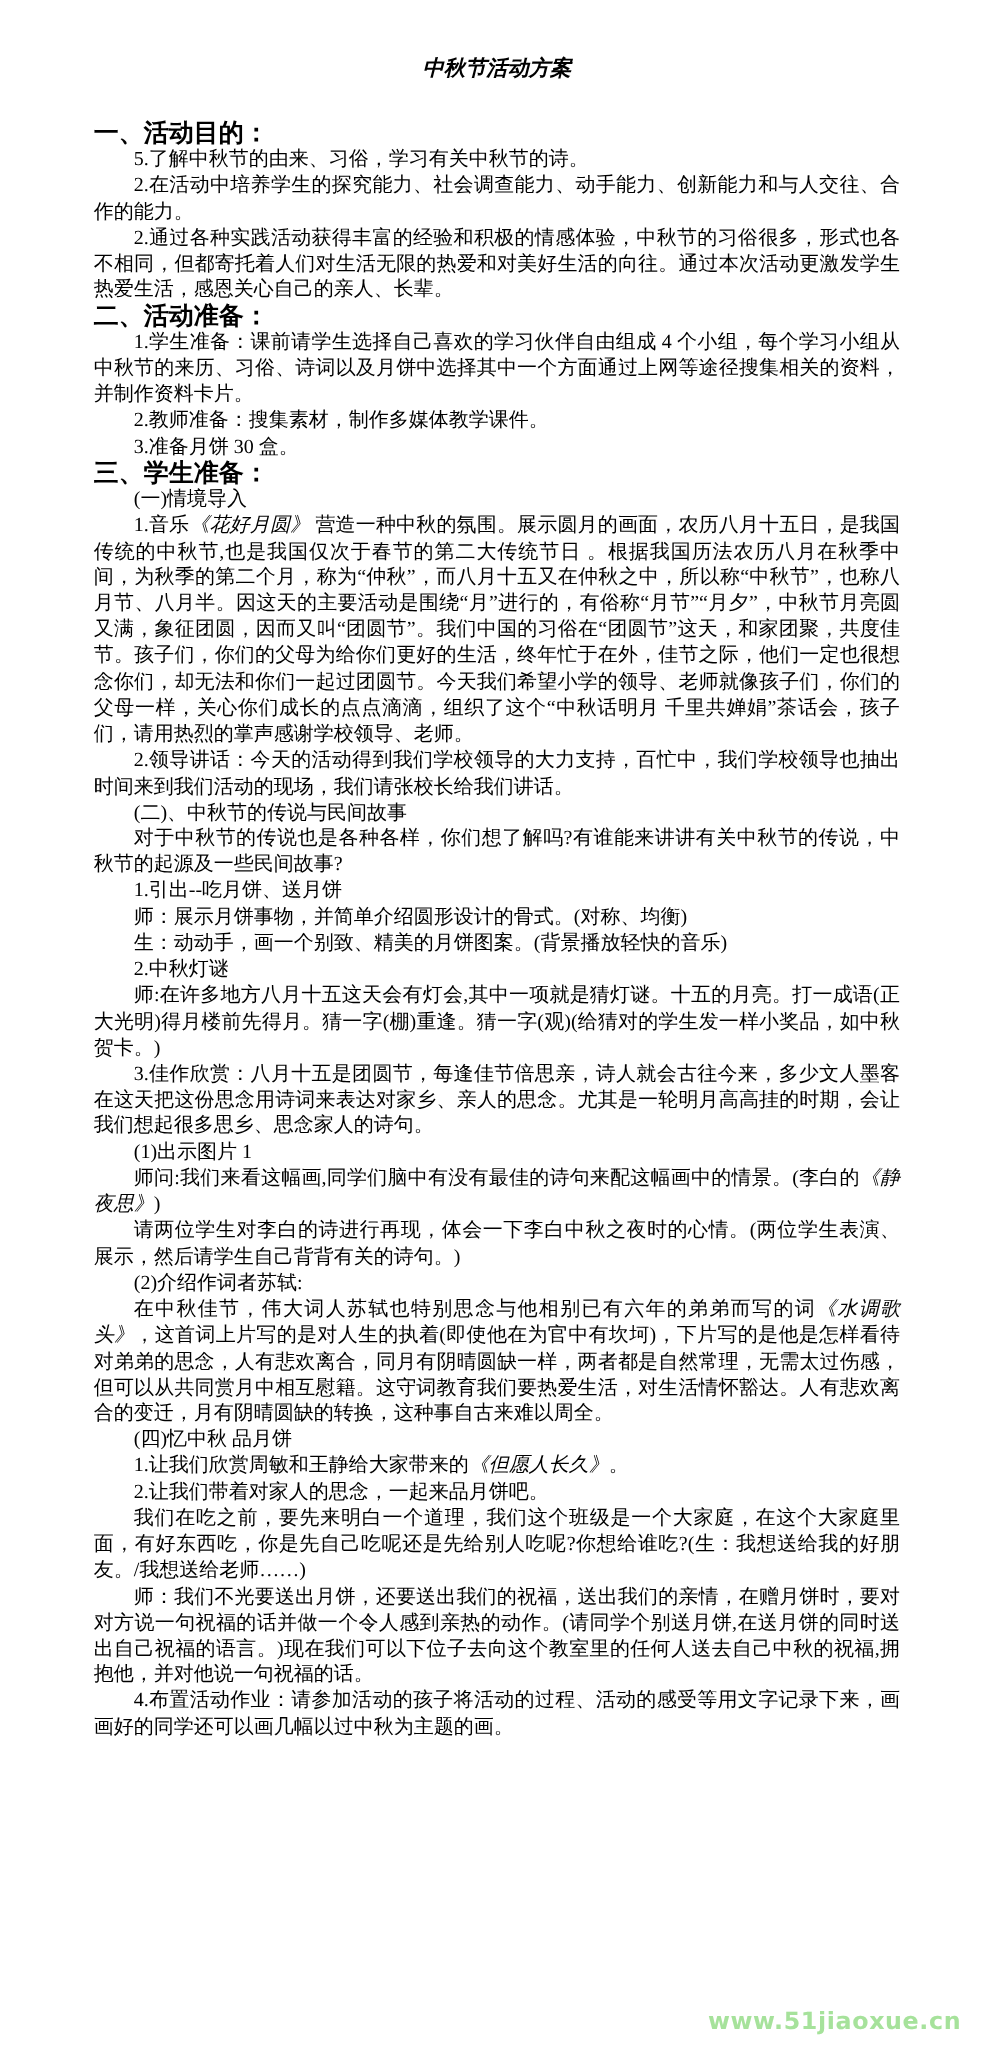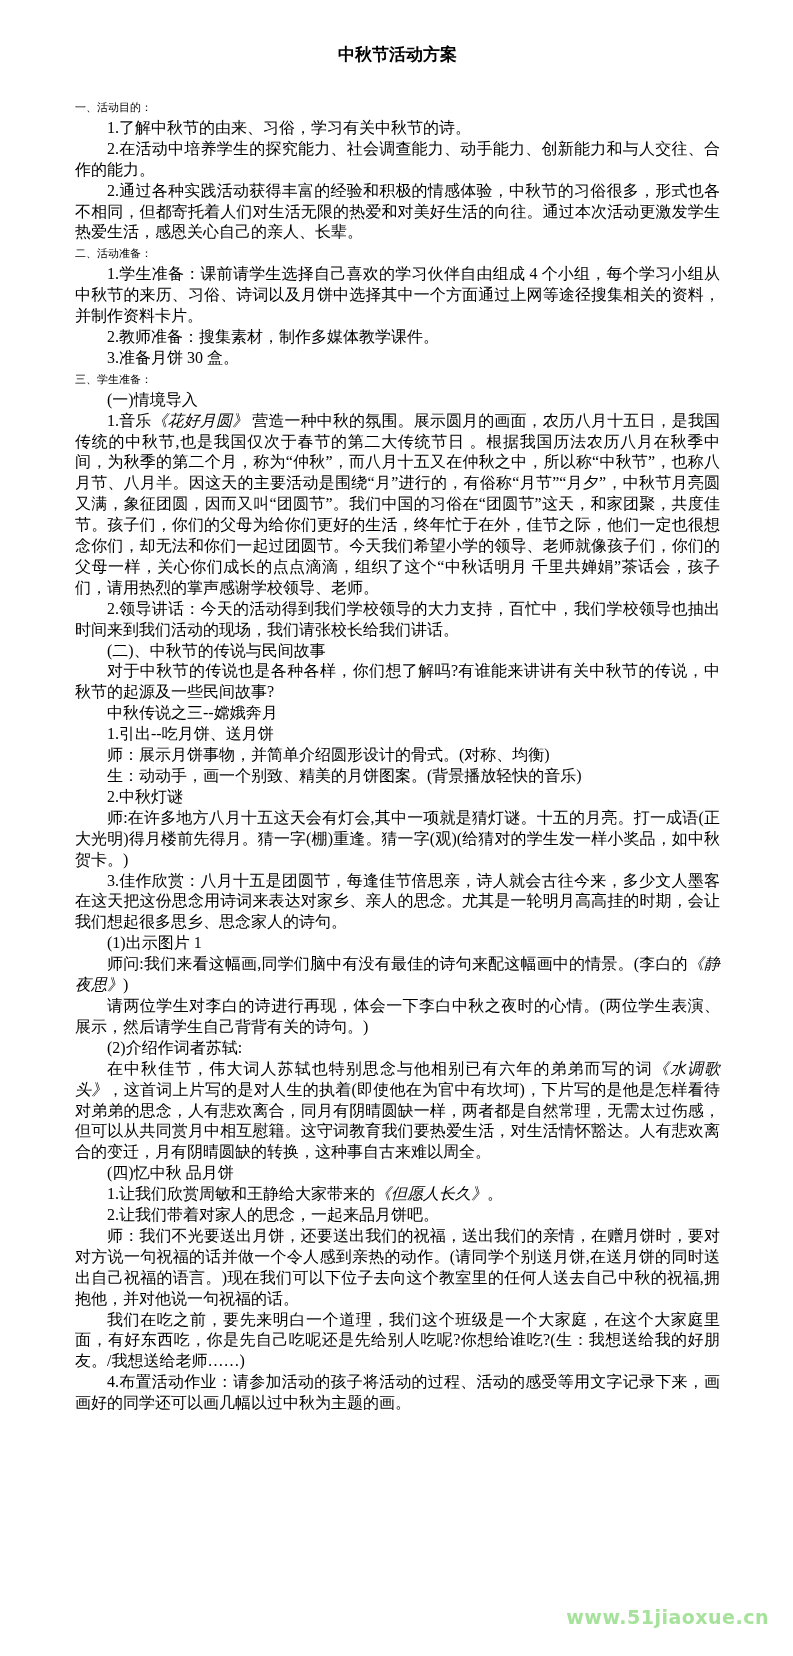--- a/index.html
+++ b/index.html
@@ -20,70 +20,70 @@
     font-size: 16px;
     line-height: 20.9px;
     text-align: justify;
   }
   .doc-title {
     font-size: 17px;
     font-weight: bold;
     text-align: center;
     margin: 0 0 32px 0;
     line-height: 21px;
+    font-style: italic;
   }
   p.para { margin: 0; padding: 0; }
   p.para.body { text-indent: 2em; }
-  p.para.heading { font-weight: normal; font-size: 11px; }
+  p.para.heading { font-weight: bold; font-size: 20px; }
   p.para i { font-style: italic; }
   .watermark {
     position: absolute;
     right: 24px;
     top: 1606px;
     font-family: "DejaVu Sans", "Liberation Sans", sans-serif;
     font-size: 19px;
     font-weight: bold;
     letter-spacing: 0.5px;
   }
 </style>
 </head>
 <body>
 
 <div class="page">
   <div class="content">
     <h1 class="doc-title">中秋节活动方案</h1>
     <div id="doc-body">
         <p class="para heading">一、活动目的：</p>
-        <p class="para body">1.了解中秋节的由来、习俗，学习有关中秋节的诗。</p>
+        <p class="para body">5.了解中秋节的由来、习俗，学习有关中秋节的诗。</p>
         <p class="para body">2.在活动中培养学生的探究能力、社会调查能力、动手能力、创新能力和与人交往、合作的能力。</p>
         <p class="para body">2.通过各种实践活动获得丰富的经验和积极的情感体验，中秋节的习俗很多，形式也各不相同，但都寄托着人们对生活无限的热爱和对美好生活的向往。通过本次活动更激发学生热爱生活，感恩关心自己的亲人、长辈。</p>
         <p class="para heading">二、活动准备：</p>
         <p class="para body">1.学生准备：课前请学生选择自己喜欢的学习伙伴自由组成 4 个小组，每个学习小组从中秋节的来历、习俗、诗词以及月饼中选择其中一个方面通过上网等途径搜集相关的资料，并制作资料卡片。</p>
         <p class="para body">2.教师准备：搜集素材，制作多媒体教学课件。</p>
         <p class="para body">3.准备月饼 30 盒。</p>
         <p class="para heading">三、学生准备：</p>
         <p class="para body">(一)情境导入</p>
         <p class="para body">1.音乐<i>《花好月圆》</i> 营造一种中秋的氛围。展示圆月的画面，农历八月十五日，是我国传统的中秋节,也是我国仅次于春节的第二大传统节日 。根据我国历法农历八月在秋季中间，为秋季的第二个月，称为“仲秋”，而八月十五又在仲秋之中，所以称“中秋节”，也称八月节、八月半。因这天的主要活动是围绕“月”进行的，有俗称“月节”“月夕”，中秋节月亮圆又满，象征团圆，因而又叫“团圆节”。我们中国的习俗在“团圆节”这天，和家团聚，共度佳节。孩子们，你们的父母为给你们更好的生活，终年忙于在外，佳节之际，他们一定也很想念你们，却无法和你们一起过团圆节。今天我们希望小学的领导、老师就像孩子们，你们的父母一样，关心你们成长的点点滴滴，组织了这个“中秋话明月 千里共婵娟”茶话会，孩子们，请用热烈的掌声感谢学校领导、老师。</p>
         <p class="para body">2.领导讲话：今天的活动得到我们学校领导的大力支持，百忙中，我们学校领导也抽出时间来到我们活动的现场，我们请张校长给我们讲话。</p>
         <p class="para body">(二)、中秋节的传说与民间故事</p>
         <p class="para body">对于中秋节的传说也是各种各样，你们想了解吗?有谁能来讲讲有关中秋节的传说，中秋节的起源及一些民间故事?</p>
-        <p class="para body">中秋传说之三--嫦娥奔月</p>
         <p class="para body">1.引出--吃月饼、送月饼</p>
         <p class="para body">师：展示月饼事物，并简单介绍圆形设计的骨式。(对称、均衡)</p>
         <p class="para body">生：动动手，画一个别致、精美的月饼图案。(背景播放轻快的音乐)</p>
         <p class="para body">2.中秋灯谜</p>
         <p class="para body">师:在许多地方八月十五这天会有灯会,其中一项就是猜灯谜。十五的月亮。打一成语(正大光明)得月楼前先得月。猜一字(棚)重逢。猜一字(观)(给猜对的学生发一样小奖品，如中秋贺卡。)</p>
         <p class="para body">3.佳作欣赏：八月十五是团圆节，每逢佳节倍思亲，诗人就会古往今来，多少文人墨客在这天把这份思念用诗词来表达对家乡、亲人的思念。尤其是一轮明月高高挂的时期，会让我们想起很多思乡、思念家人的诗句。</p>
         <p class="para body">(1)出示图片 1</p>
         <p class="para body">师问:我们来看这幅画,同学们脑中有没有最佳的诗句来配这幅画中的情景。(李白的<i>《静夜思》</i>)</p>
         <p class="para body">请两位学生对李白的诗进行再现，体会一下李白中秋之夜时的心情。(两位学生表演、展示，然后请学生自己背背有关的诗句。)</p>
         <p class="para body">(2)介绍作词者苏轼:</p>
         <p class="para body">在中秋佳节，伟大词人苏轼也特别思念与他相别已有六年的弟弟而写的词<i>《水调歌头》</i>，这首词上片写的是对人生的执着(即使他在为官中有坎坷)，下片写的是他是怎样看待对弟弟的思念，人有悲欢离合，同月有阴晴圆缺一样，两者都是自然常理，无需太过伤感，但可以从共同赏月中相互慰籍。这守词教育我们要热爱生活，对生活情怀豁达。人有悲欢离合的变迁，月有阴晴圆缺的转换，这种事自古来难以周全。</p>
         <p class="para body">(四)忆中秋 品月饼</p>
         <p class="para body">1.让我们欣赏周敏和王静给大家带来的<i>《但愿人长久》</i>。</p>
         <p class="para body">2.让我们带着对家人的思念，一起来品月饼吧。</p>
+        <p class="para body">我们在吃之前，要先来明白一个道理，我们这个班级是一个大家庭，在这个大家庭里面，有好东西吃，你是先自己吃呢还是先给别人吃呢?你想给谁吃?(生：我想送给我的好朋友。/我想送给老师……)</p>
         <p class="para body">师：我们不光要送出月饼，还要送出我们的祝福，送出我们的亲情，在赠月饼时，要对对方说一句祝福的话并做一个令人感到亲热的动作。(请同学个别送月饼,在送月饼的同时送出自己祝福的语言。)现在我们可以下位子去向这个教室里的任何人送去自己中秋的祝福,拥抱他，并对他说一句祝福的话。</p>
-        <p class="para body">我们在吃之前，要先来明白一个道理，我们这个班级是一个大家庭，在这个大家庭里面，有好东西吃，你是先自己吃呢还是先给别人吃呢?你想给谁吃?(生：我想送给我的好朋友。/我想送给老师……)</p>
         <p class="para body">4.布置活动作业：请参加活动的孩子将活动的过程、活动的感受等用文字记录下来，画画好的同学还可以画几幅以过中秋为主题的画。</p>
       </div>
   </div>
   <div class="watermark" style="color: rgb(166, 226, 155);">www.51jiaoxue.cn</div>
 </div>
 
 </body></html>

